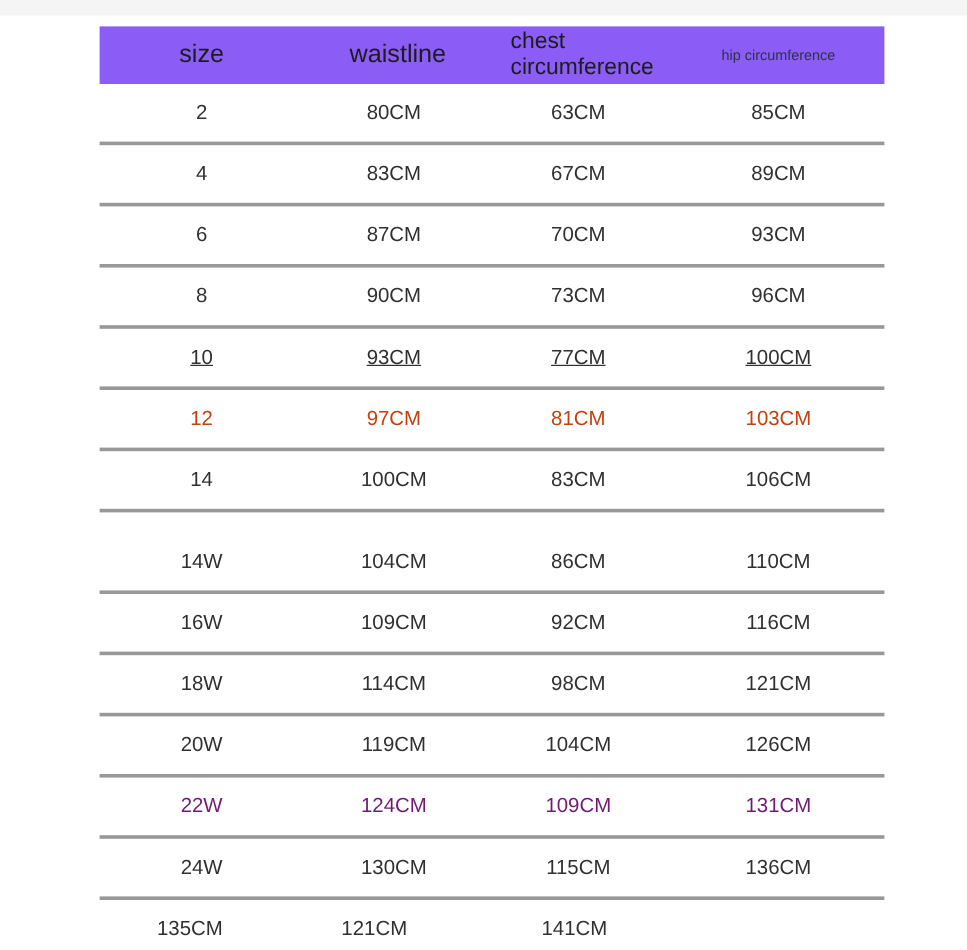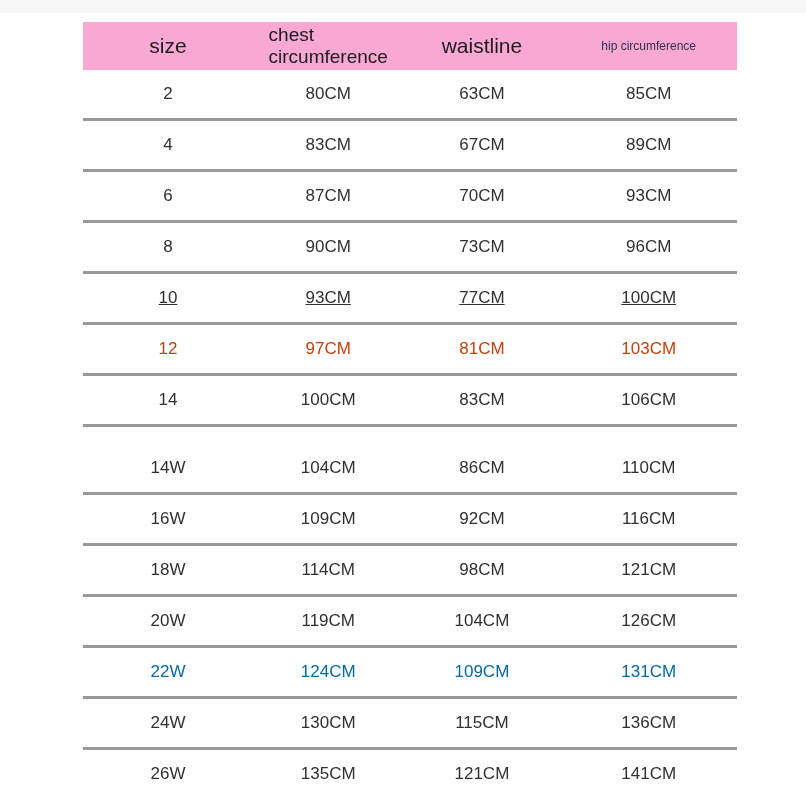--- a/index.html
+++ b/index.html
@@ -73,30 +73,30 @@
     font-size: 12px;
     color: #30304a;
   }
 </style>
 </head>
 <body>
 
 <div class="top-strip" style="background: rgb(245, 245, 245);"></div>
 
 <div class="size-table">
-  <div class="row header-row" style="background: #f9a8d4;">
+  <div class="row header-row" style="background: #8b5cf6;">
     <div class="cell c0">
       <span>size</span>
+    </div>
+    <div class="cell c2">
+      <span>waistline</span>
     </div>
     <div class="cell c1">
       <span class="two-line">chest
 circumference</span>
-    </div>
-    <div class="cell c2">
-      <span>waistline</span>
     </div>
     <div class="cell c3">
       <span>hip circumference</span>
     </div>
   </div>
   <div id="table-body">
   <div class="row body-row" style="border-bottom-color: rgb(152, 152, 152); color: rgb(48, 48, 48);">
     <div class="cell c0">2</div>
     <div class="cell c1">80CM</div>
     <div class="cell c2">63CM</div>
@@ -166,34 +166,33 @@
     <div class="cell c3">121CM</div>
   </div>
 
   <div class="row body-row" style="border-bottom-color: rgb(152, 152, 152); color: rgb(48, 48, 48);">
     <div class="cell c0">20W</div>
     <div class="cell c1">119CM</div>
     <div class="cell c2">104CM</div>
     <div class="cell c3">126CM</div>
   </div>
 
-  <div class="row body-row" style="border-bottom-color: rgb(152, 152, 152); color: #0369a1;">
+  <div class="row body-row" style="border-bottom-color: rgb(152, 152, 152); color: #701a75;">
     <div class="cell c0">22W</div>
     <div class="cell c1">124CM</div>
     <div class="cell c2">109CM</div>
     <div class="cell c3">131CM</div>
   </div>
 
   <div class="row body-row" style="border-bottom-color: rgb(152, 152, 152); color: rgb(48, 48, 48);">
     <div class="cell c0">24W</div>
     <div class="cell c1">130CM</div>
     <div class="cell c2">115CM</div>
     <div class="cell c3">136CM</div>
   </div>
 
   <div class="row body-row" style="border-bottom-color: rgb(152, 152, 152); color: rgb(48, 48, 48);">
-    <div class="cell c0">26W</div>
     <div class="cell c1">135CM</div>
     <div class="cell c2">121CM</div>
     <div class="cell c3">141CM</div>
   </div>
 </div>
 </div>
 
 </body></html>

